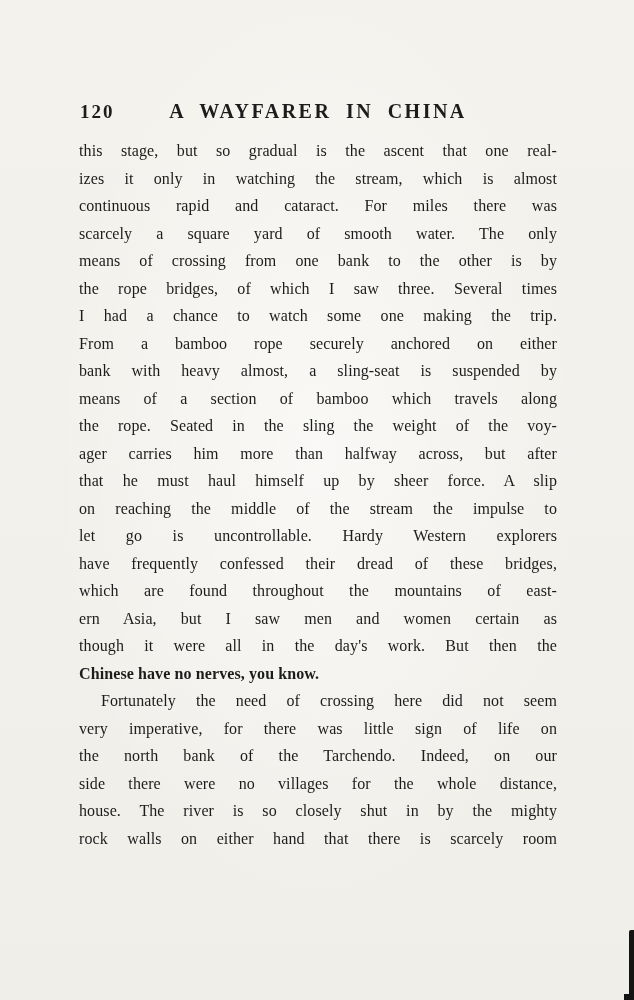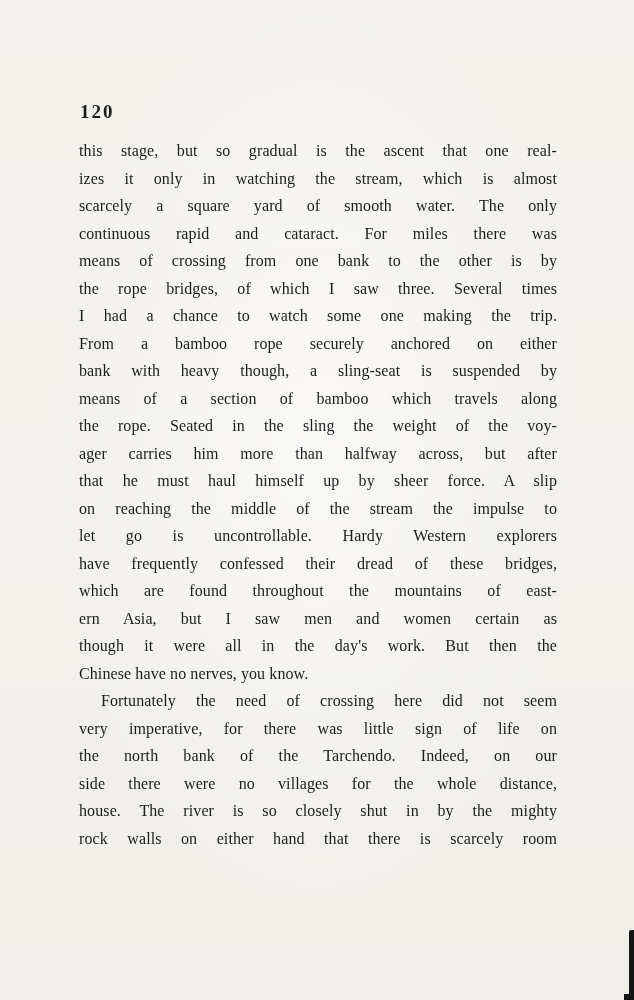--- a/index.html
+++ b/index.html
@@ -51,20 +51,21 @@
   }
   .body-text .line {
     font-size: 16px;
     line-height: 27.5px;
     text-align: justify;
     text-align-last: justify;
     letter-spacing: 0.1px;
   }
   .body-text .line.ragged {
     text-align-last: left;
+    font-weight: bold;
   }
   .body-text .line.indent {
     text-indent: 22px;
   }
   .edge-artifact-right {
     position: absolute;
     right: 0;
     bottom: 0;
     width: 5px;
     height: 70px;
@@ -80,31 +81,32 @@
     background: #141414;
   }
 </style>
 </head>
 <body>
 
 <div class="page">
   <div class="column">
     <div class="header">
       <span class="page-number">120</span>
+      <span class="page-title">A WAYFARER IN CHINA</span>
     </div>
     <div class="body-text">
         <div class="line">this stage, but so gradual is the ascent that one real-</div>
         <div class="line">izes it only in watching the stream, which is almost</div>
+        <div class="line">continuous rapid and cataract. For miles there was</div>
         <div class="line">scarcely a square yard of smooth water. The only</div>
-        <div class="line">continuous rapid and cataract. For miles there was</div>
         <div class="line">means of crossing from one bank to the other is by</div>
         <div class="line">the rope bridges, of which I saw three. Several times</div>
         <div class="line">I had a chance to watch some one making the trip.</div>
         <div class="line">From a bamboo rope securely anchored on either</div>
-        <div class="line">bank with heavy though, a sling-seat is suspended by</div>
+        <div class="line">bank with heavy almost, a sling-seat is suspended by</div>
         <div class="line">means of a section of bamboo which travels along</div>
         <div class="line">the rope. Seated in the sling the weight of the voy-</div>
         <div class="line">ager carries him more than halfway across, but after</div>
         <div class="line">that he must haul himself up by sheer force. A slip</div>
         <div class="line">on reaching the middle of the stream the impulse to</div>
         <div class="line">let go is uncontrollable. Hardy Western explorers</div>
         <div class="line">have frequently confessed their dread of these bridges,</div>
         <div class="line">which are found throughout the mountains of east-</div>
         <div class="line">ern Asia, but I saw men and women certain as</div>
         <div class="line">though it were all in the day's work. But then the</div>

